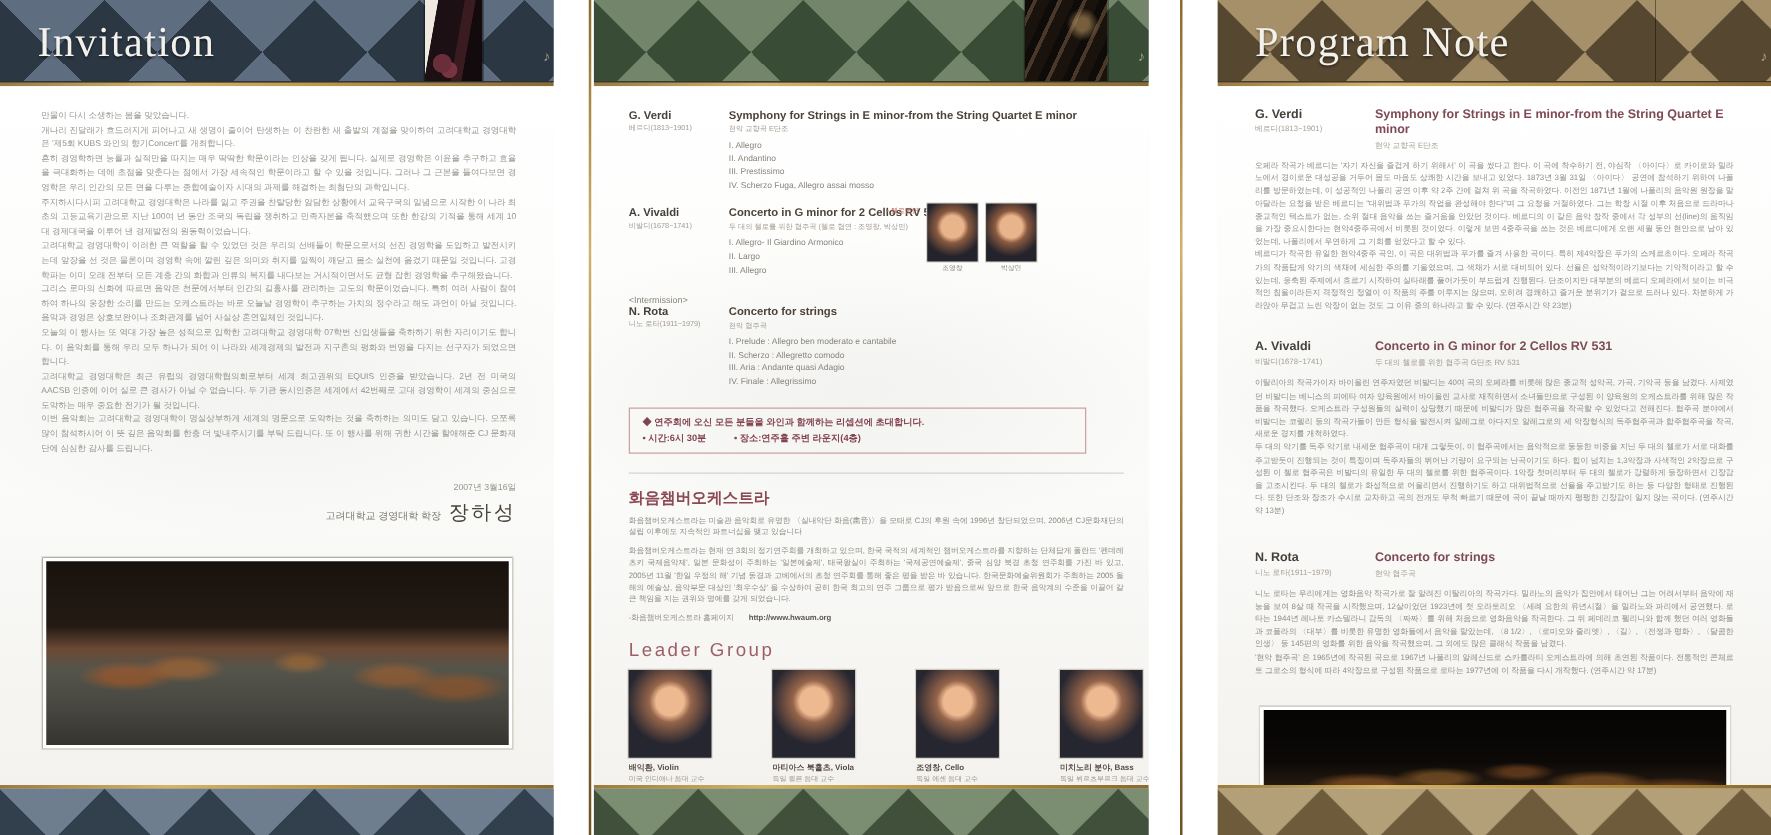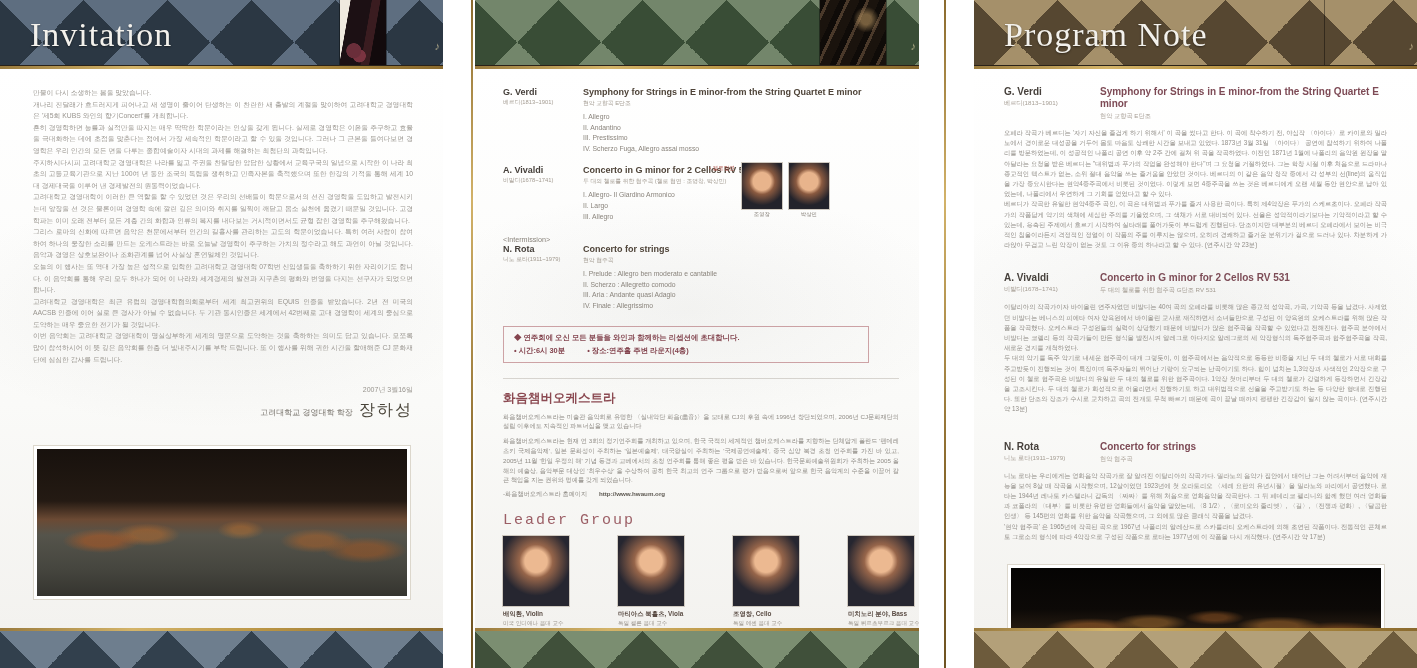--- a/index.html
+++ b/index.html
@@ -106,21 +106,21 @@
   .intermission { margin:13px 0 0 28px; font-size:7.2px; color:#8a847c; }
   .notice-box { margin:14px 0 0 28px; width:366px; border:1px solid #cfa3a6; padding:6px 10px 6px 10px; }
   .notice-l1 { font-size:7.4px; font-weight:bold; color:#84424d; }
   .notice-l2 { font-size:7.4px; font-weight:bold; color:#84424d; margin-top:3px; }
   .notice-l2 .sp { margin-left:20px; }
   .divider { margin:15px 20px 0 28px; border-top:1px solid #d8d5d0; }
   .hw-heading { margin:11px 0 0 28px; font-size:12.5px; font-weight:bold; color:#8c4a52; }
   .hw-para { margin:5px 20px 0 28px; font-size:6.2px; line-height:9.8px; color:#8f8b85; text-align:justify; }
   .hw-home { margin:5px 0 0 28px; font-size:6.2px; color:#8f8b85; }
   .hw-home .url { font-weight:bold; color:#5d5851; margin-left:10px; }
-  .serif-heading { font-family:Liberation Mono, monospace; font-size:15px; color:#9c5f66;
+  .serif-heading { font-family:Liberation Sans, sans-serif; font-size:15px; color:#9c5f66;
                    letter-spacing:2px; font-weight:normal; }
   .lg-heading { margin:13px 0 7px 28px; }
   .leaders { display:flex; gap:49px; margin-left:28px; }
   .leader { width:66px; }
   .leader-img { width:66px; height:70px; box-shadow:0 0 0 1px #cfc9c0;
     background:radial-gradient(circle at 50% 36%, #ecb991 0 20%, #96654a 30%, #262630 62%),
                linear-gradient(#303040,#14141c); }
   .leader-name { font-size:6.4px; font-weight:bold; color:#5a4c44; margin-top:4px; white-space:nowrap; }
   .leader-aff { font-size:5.6px; color:#9a948c; margin-top:1px; white-space:nowrap; }
 

